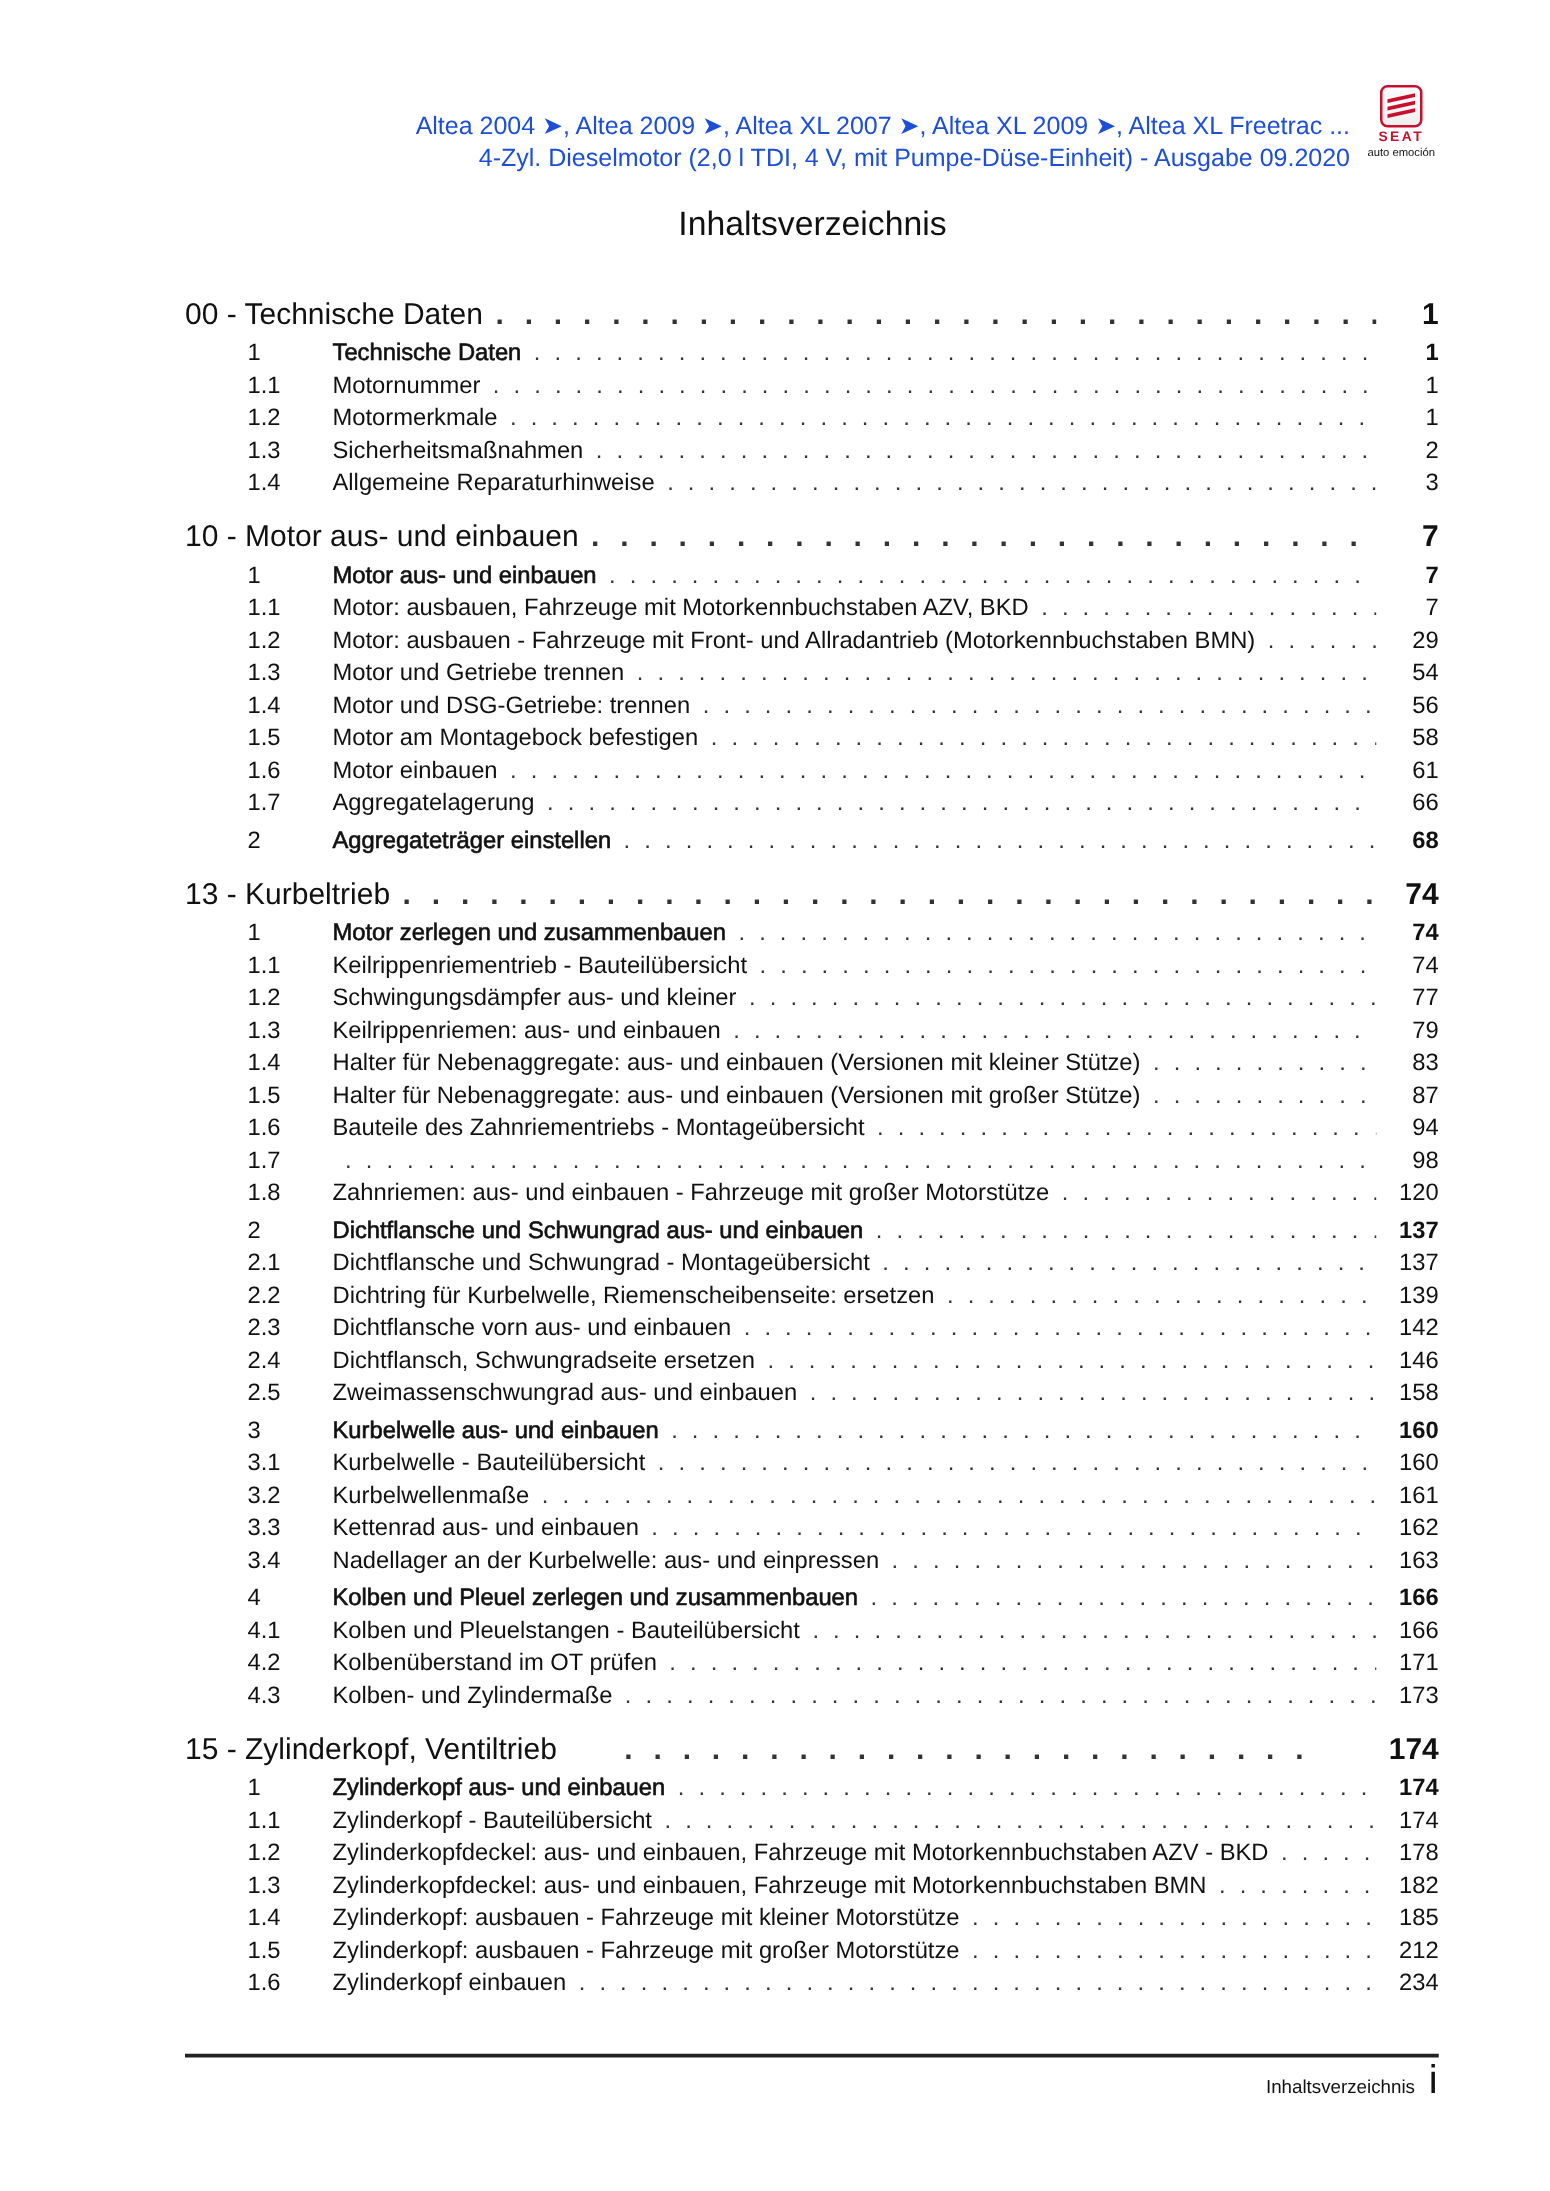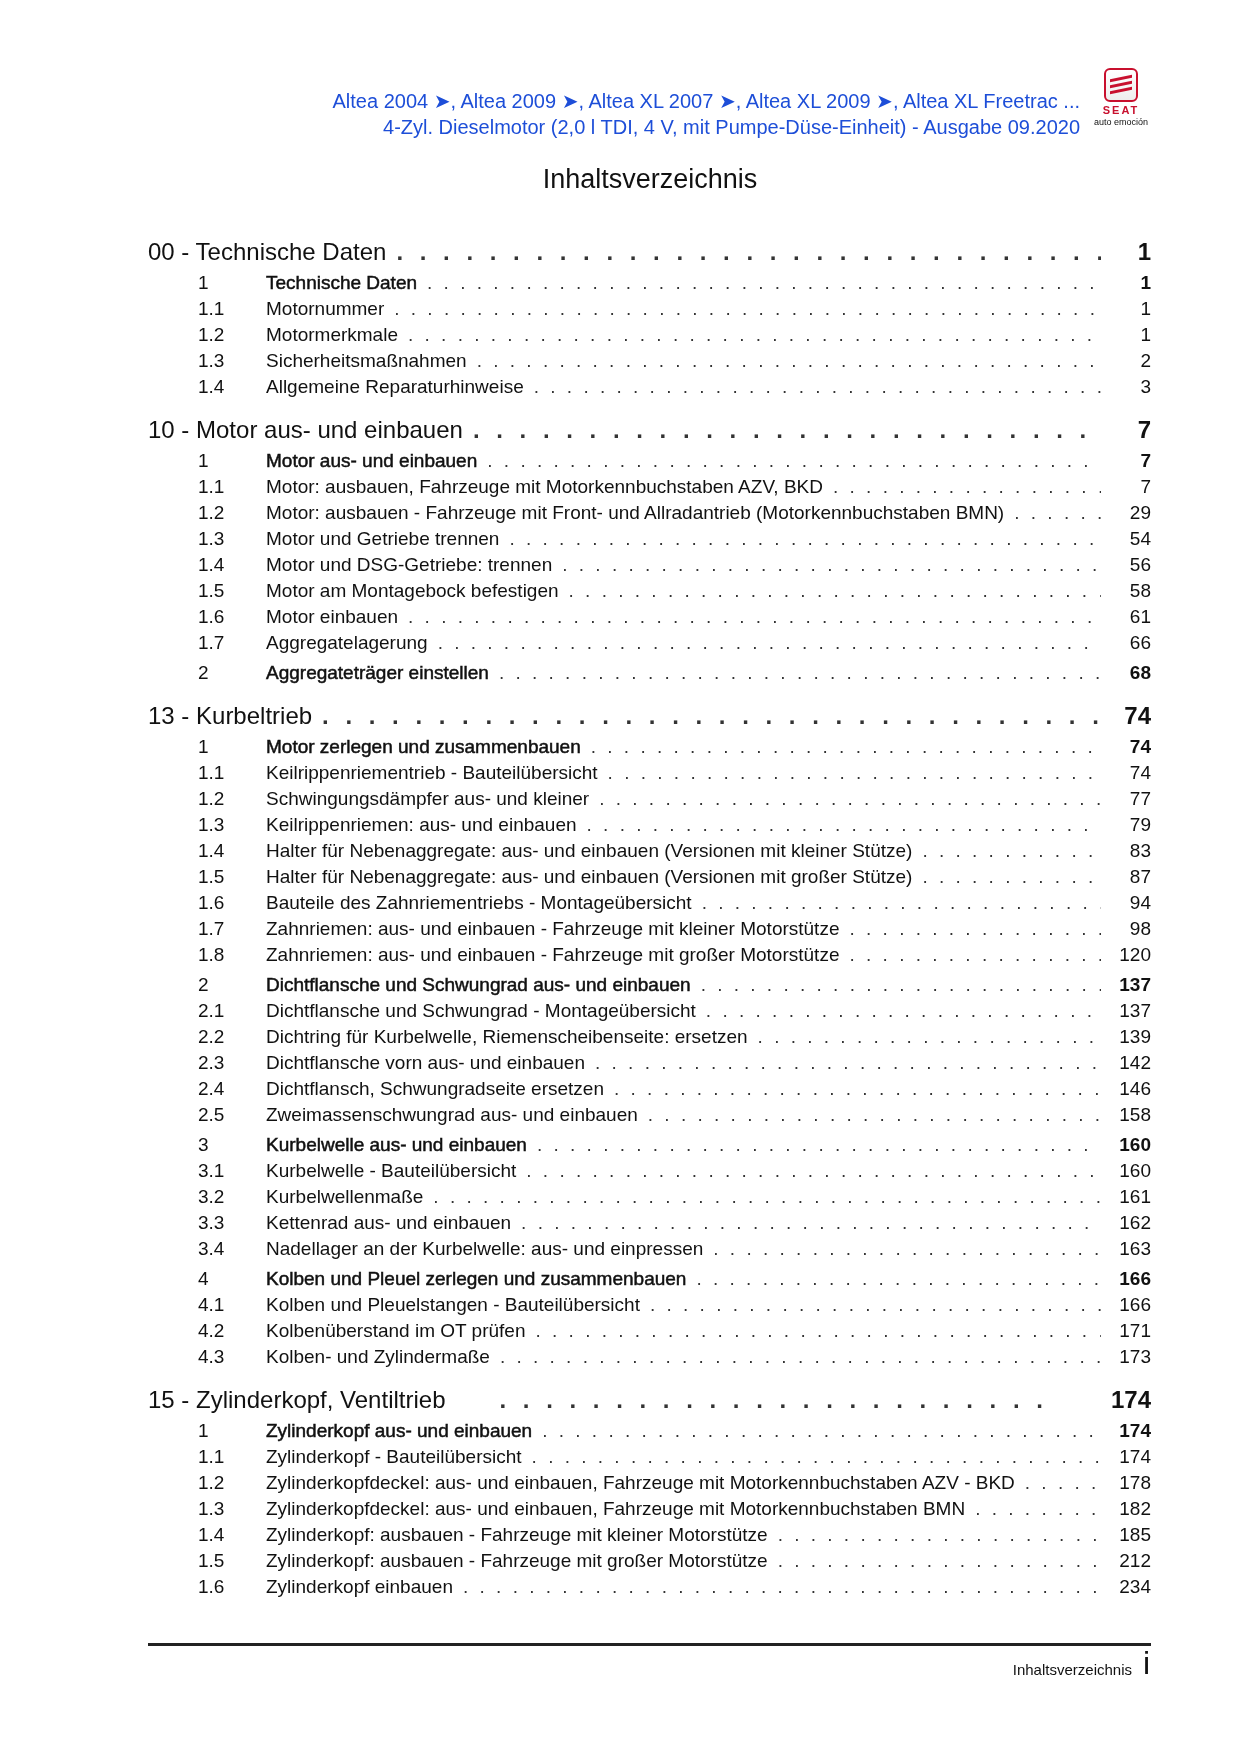--- a/index.html
+++ b/index.html
@@ -191,21 +191,20 @@
       <span class="pg">87</span>
     </div>
     <div class="row">
       <span class="num">1.6</span>
       <span class="ttl">Bauteile des Zahnriementriebs - Montageübersicht</span>
       <span class="dots"></span>
       <span class="pg">94</span>
     </div>
     <div class="row">
       <span class="num">1.7</span>
-      <span class="ttl">Zahnriemen: aus- und einbauen - Fahrzeuge mit kleiner Motorstütze</span>
       <span class="dots"></span>
       <span class="pg">98</span>
     </div>
     <div class="row">
       <span class="num">1.8</span>
       <span class="ttl">Zahnriemen: aus- und einbauen - Fahrzeuge mit großer Motorstütze</span>
       <span class="dots"></span>
       <span class="pg">120</span>
     </div>
     <div class="row sub">

